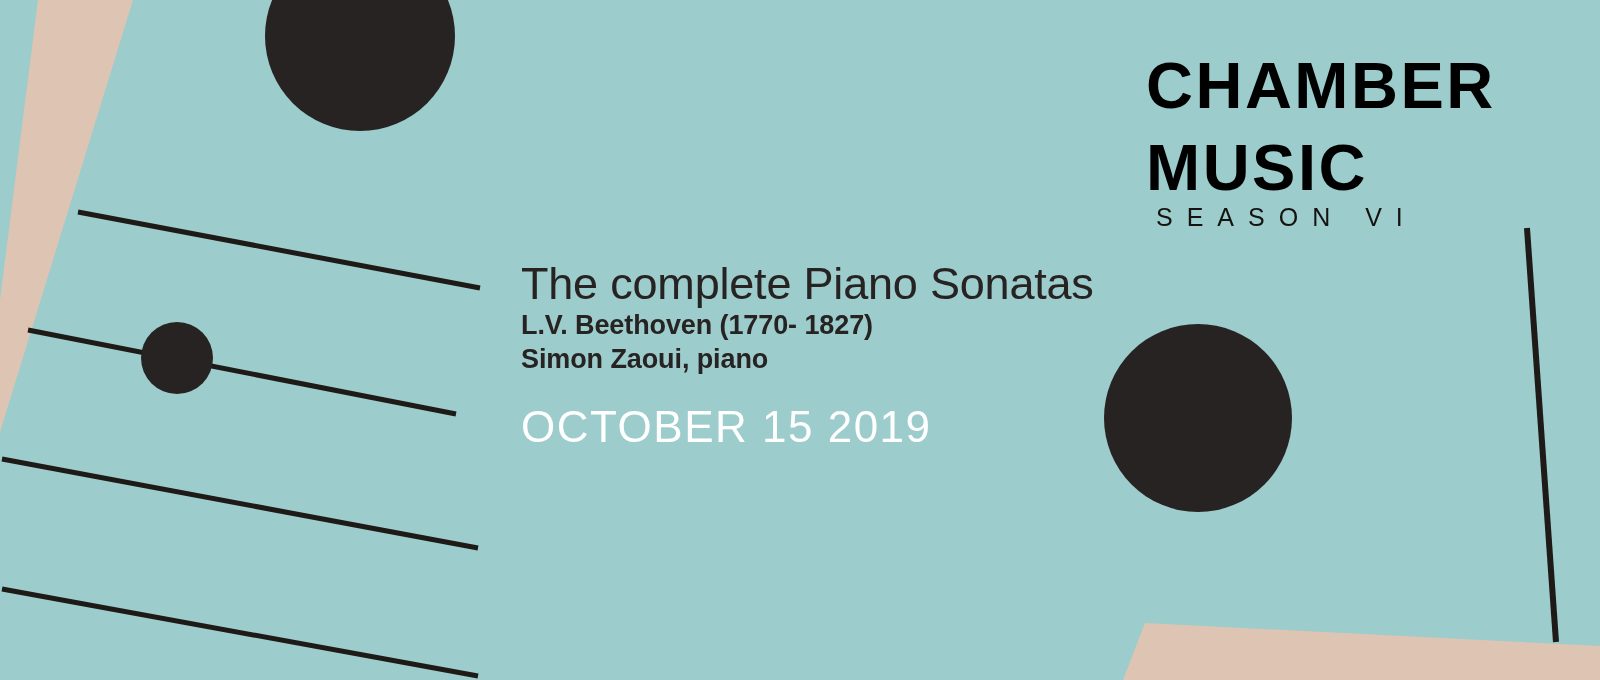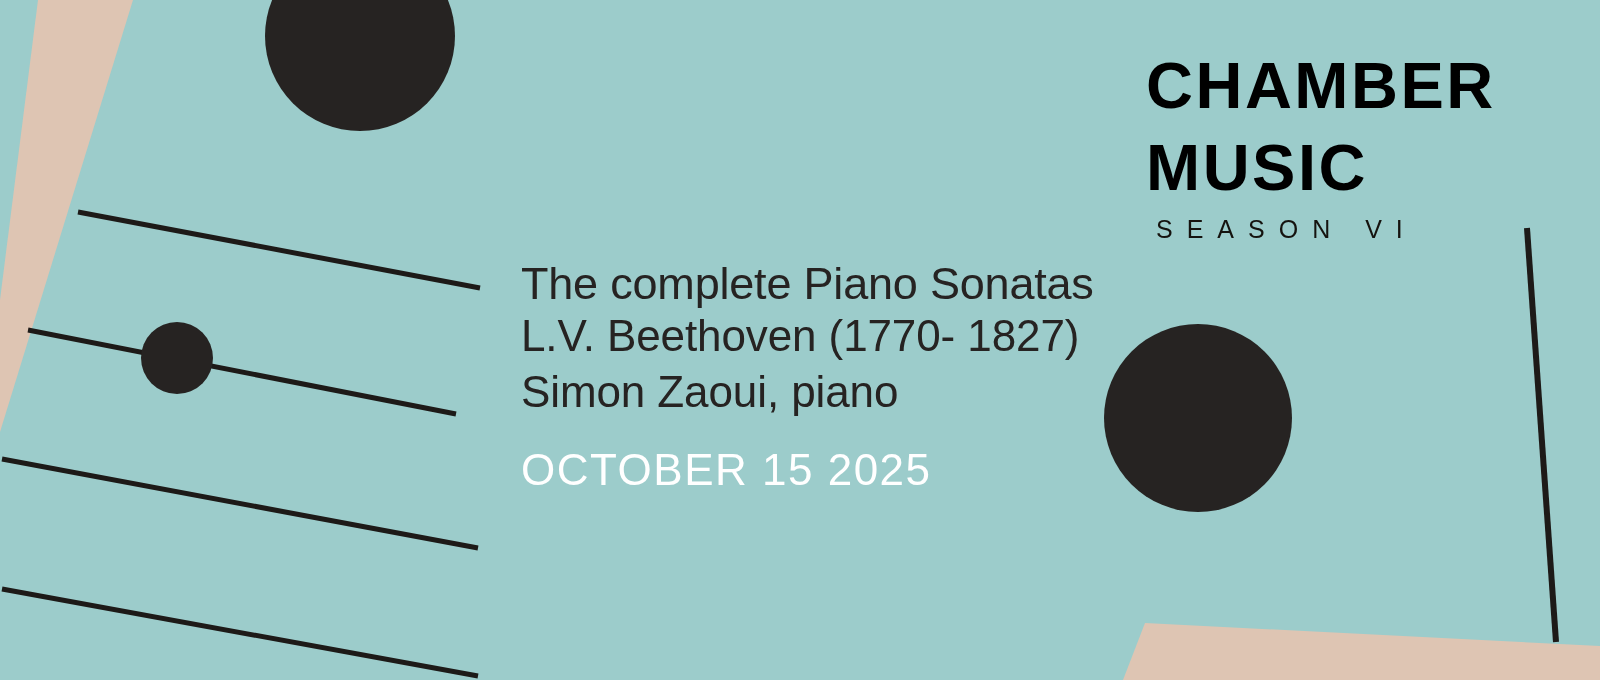--- a/index.html
+++ b/index.html
@@ -41,21 +41,21 @@
     font-size: 65px;
     line-height: 0.98;
     letter-spacing: 2.5px;
     white-space: nowrap;
   }
   .logo-line2 {
     margin-top: 18px;
   }
   .logo-season {
     display: block;
-    margin-top: 16px;
+    margin-top: 4px;
     margin-left: 10px;
     color: #15130f;
     font-family: "Liberation Sans", sans-serif;
     font-weight: 300;
     font-size: 25px;
     letter-spacing: 14px;
     white-space: nowrap;
   }
 
   
@@ -73,22 +73,22 @@
     font-weight: normal;
     font-size: 45px;
     line-height: 1.06;
     letter-spacing: -0.2px;
     white-space: nowrap;
   }
   .subline {
     display: block;
     color: #262322;
     font-family: "Liberation Sans", sans-serif;
-    font-weight: normal;
-    font-size: 44px;
+    font-weight: bold;
+    font-size: 27px;
     line-height: 1.28;
     letter-spacing: -0.1px;
     white-space: nowrap;
   }
   .date-line {
     display: block;
     margin-top: 28px;
     color: #ffffff;
     font-family: "Liberation Sans", sans-serif;
     font-weight: normal;
@@ -128,16 +128,16 @@
   <div class="logo-block">
     <span class="logo-line1">CHAMBER</span>
     <span class="logo-line2">MUSIC</span>
     <span class="logo-season">SEASON VI</span>
   </div>
 
   <div class="text-block">
     <span class="headline">The complete Piano Sonatas</span>
     <span class="subline">L.V. Beethoven (1770- 1827)</span>
     <span class="subline">Simon Zaoui, piano</span>
-    <span class="date-line">OCTOBER 15 2025</span>
+    <span class="date-line">OCTOBER 15 2019</span>
   </div>
 
 </div>
 
 </body></html>

